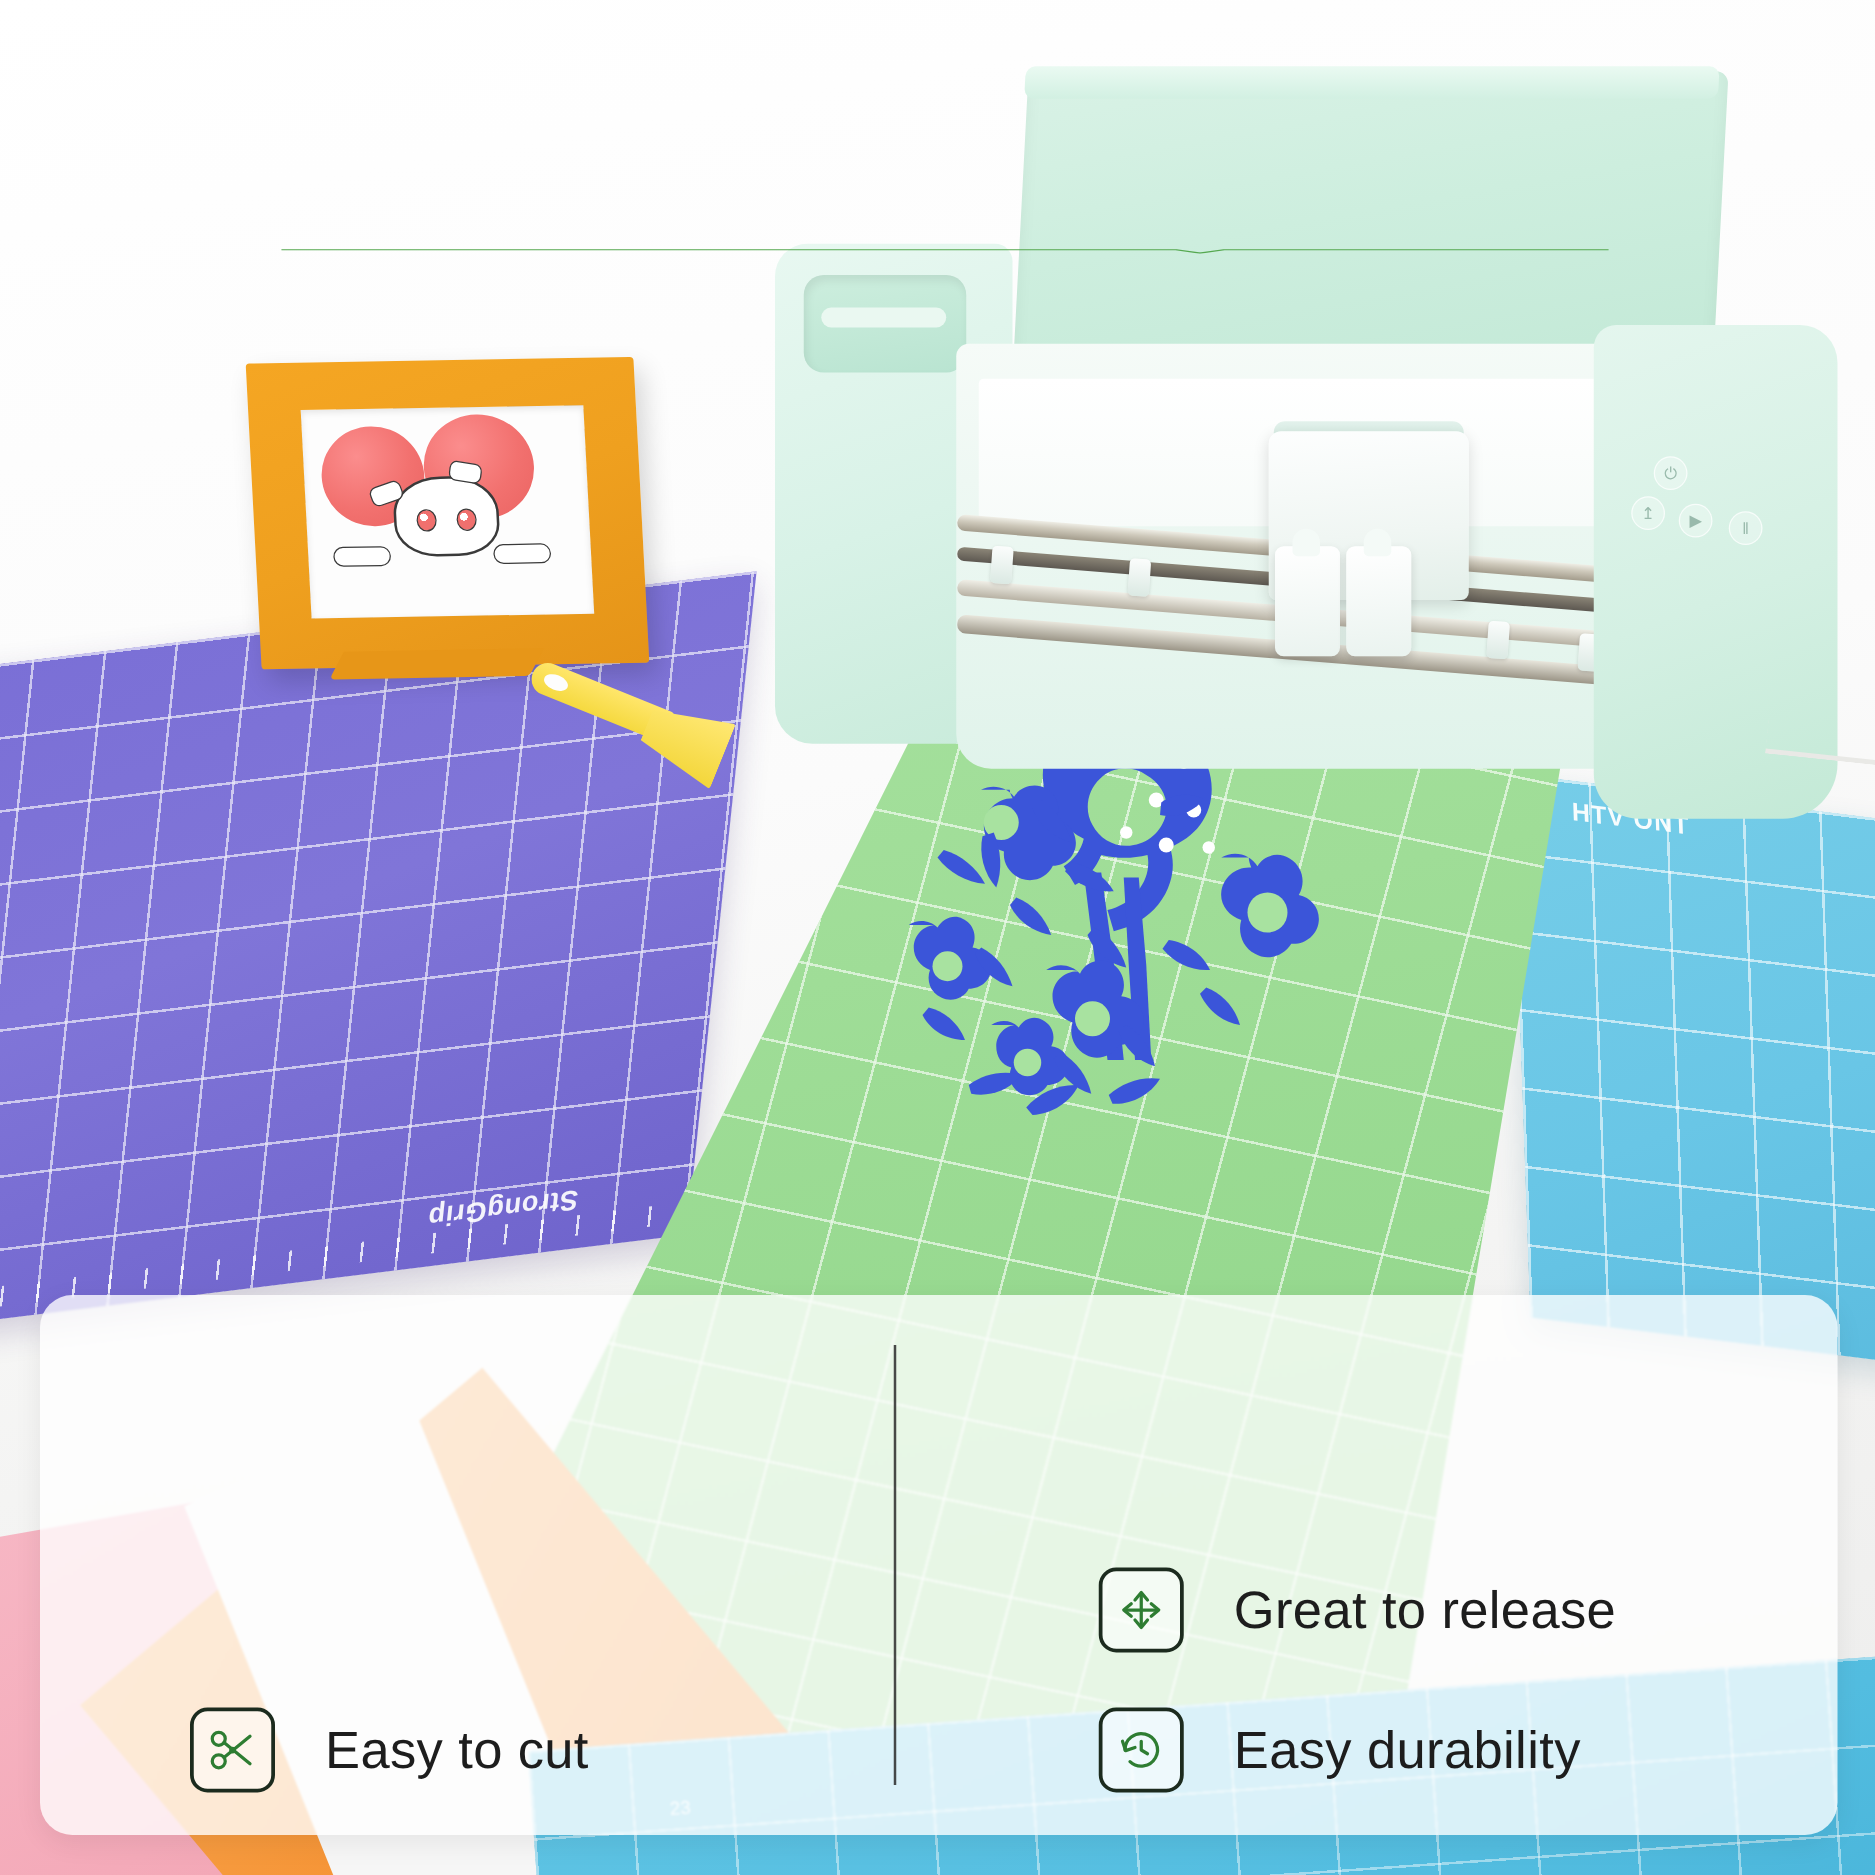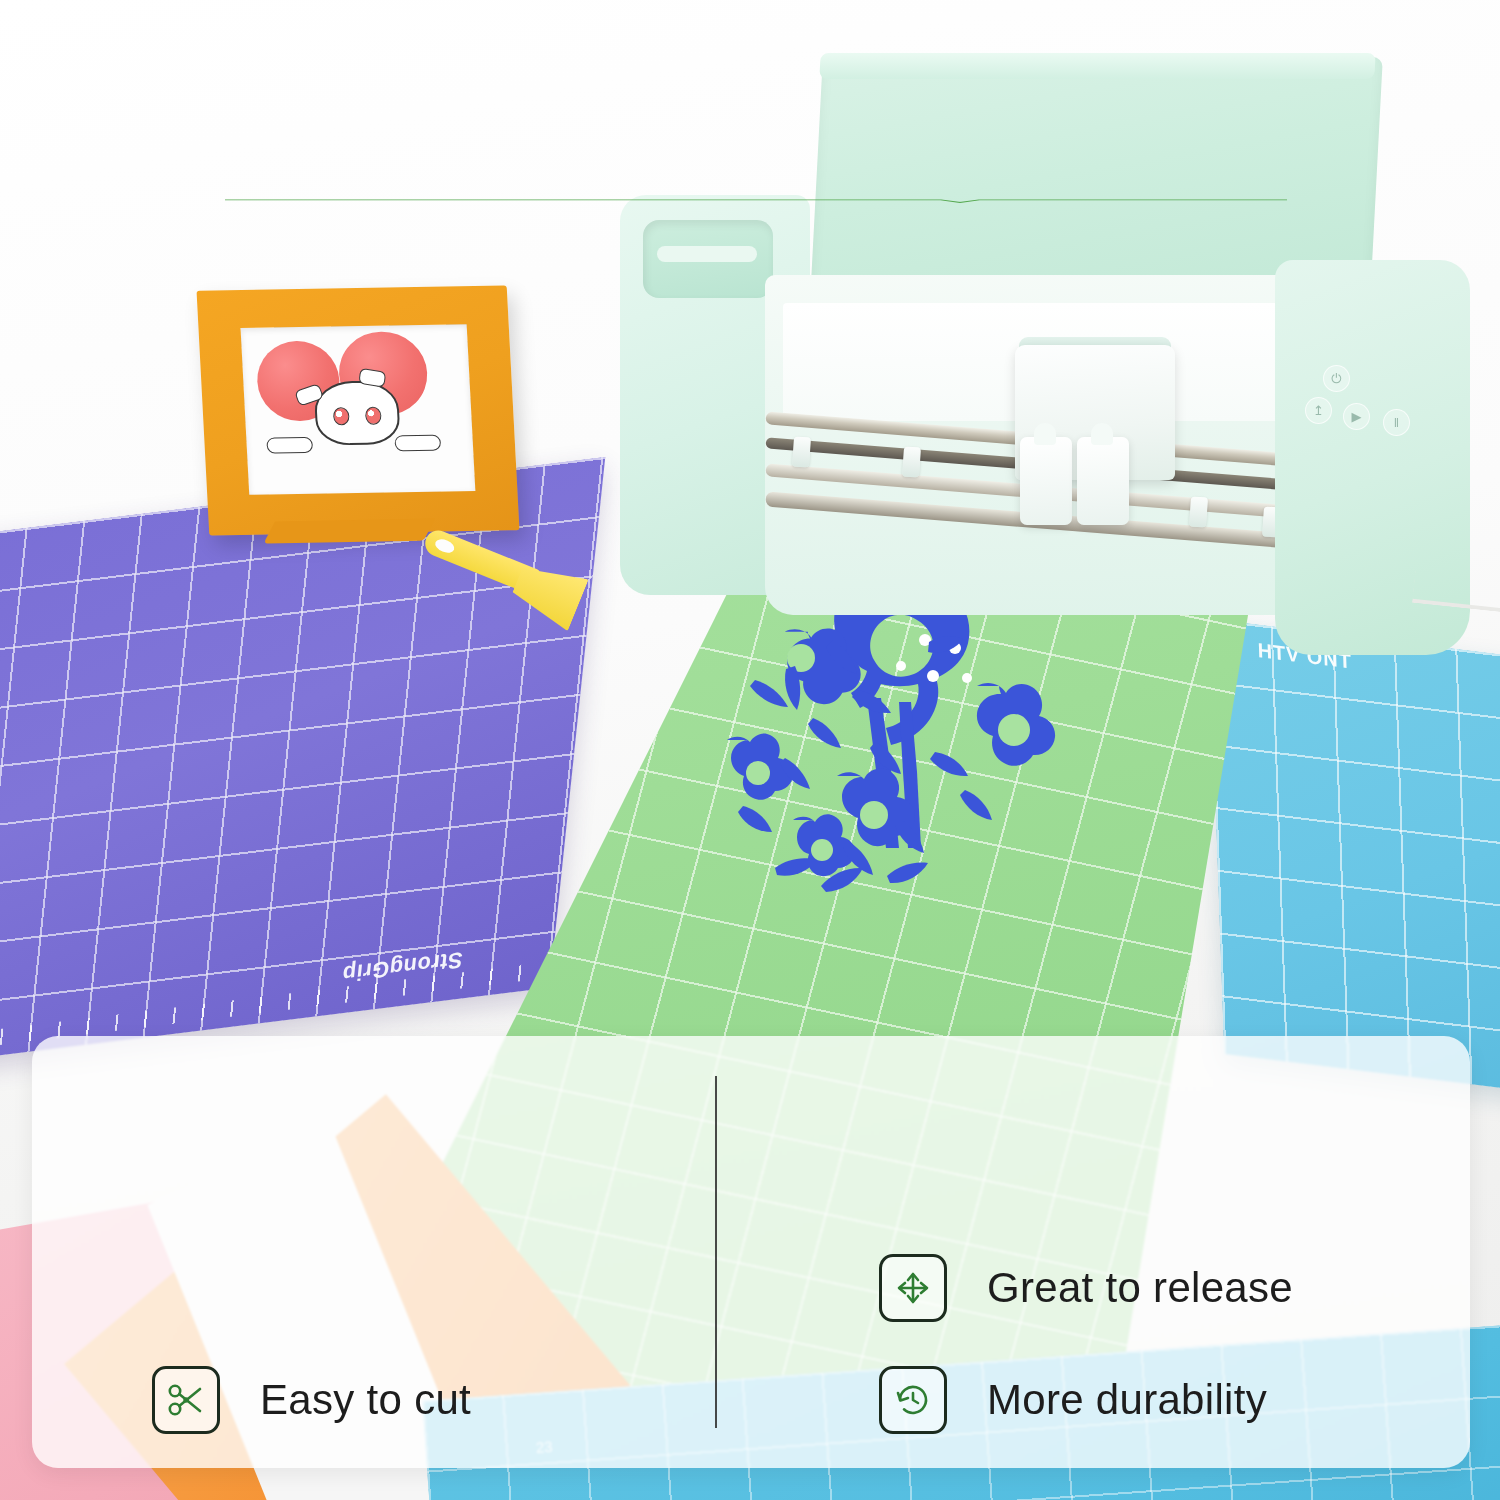--- a/index.html
+++ b/index.html
@@ -481,20 +481,20 @@
         </div>
 
         <div class="feature">
           <span class="fi" style="border-color: rgb(28, 43, 30);">
             <svg width="40" height="40" viewBox="0 0 40 40" fill="none" stroke="#2e7d32" stroke-width="2.6" stroke-linecap="round" stroke-linejoin="round">
               <path d="M7 20a13 13 0 1 1 4 9.3"></path>
               <polyline points="5,13 7.5,20.5 15,18" fill="none"></polyline>
               <polyline points="20,13 20,20 25,23"></polyline>
             </svg>
           </span>
-          <span class="flabel">More durability</span>
+          <span class="flabel">Easy durability</span>
         </div>
 
       </div>
 
     </div>
   </div>
 </div>
 
 </body></html>

